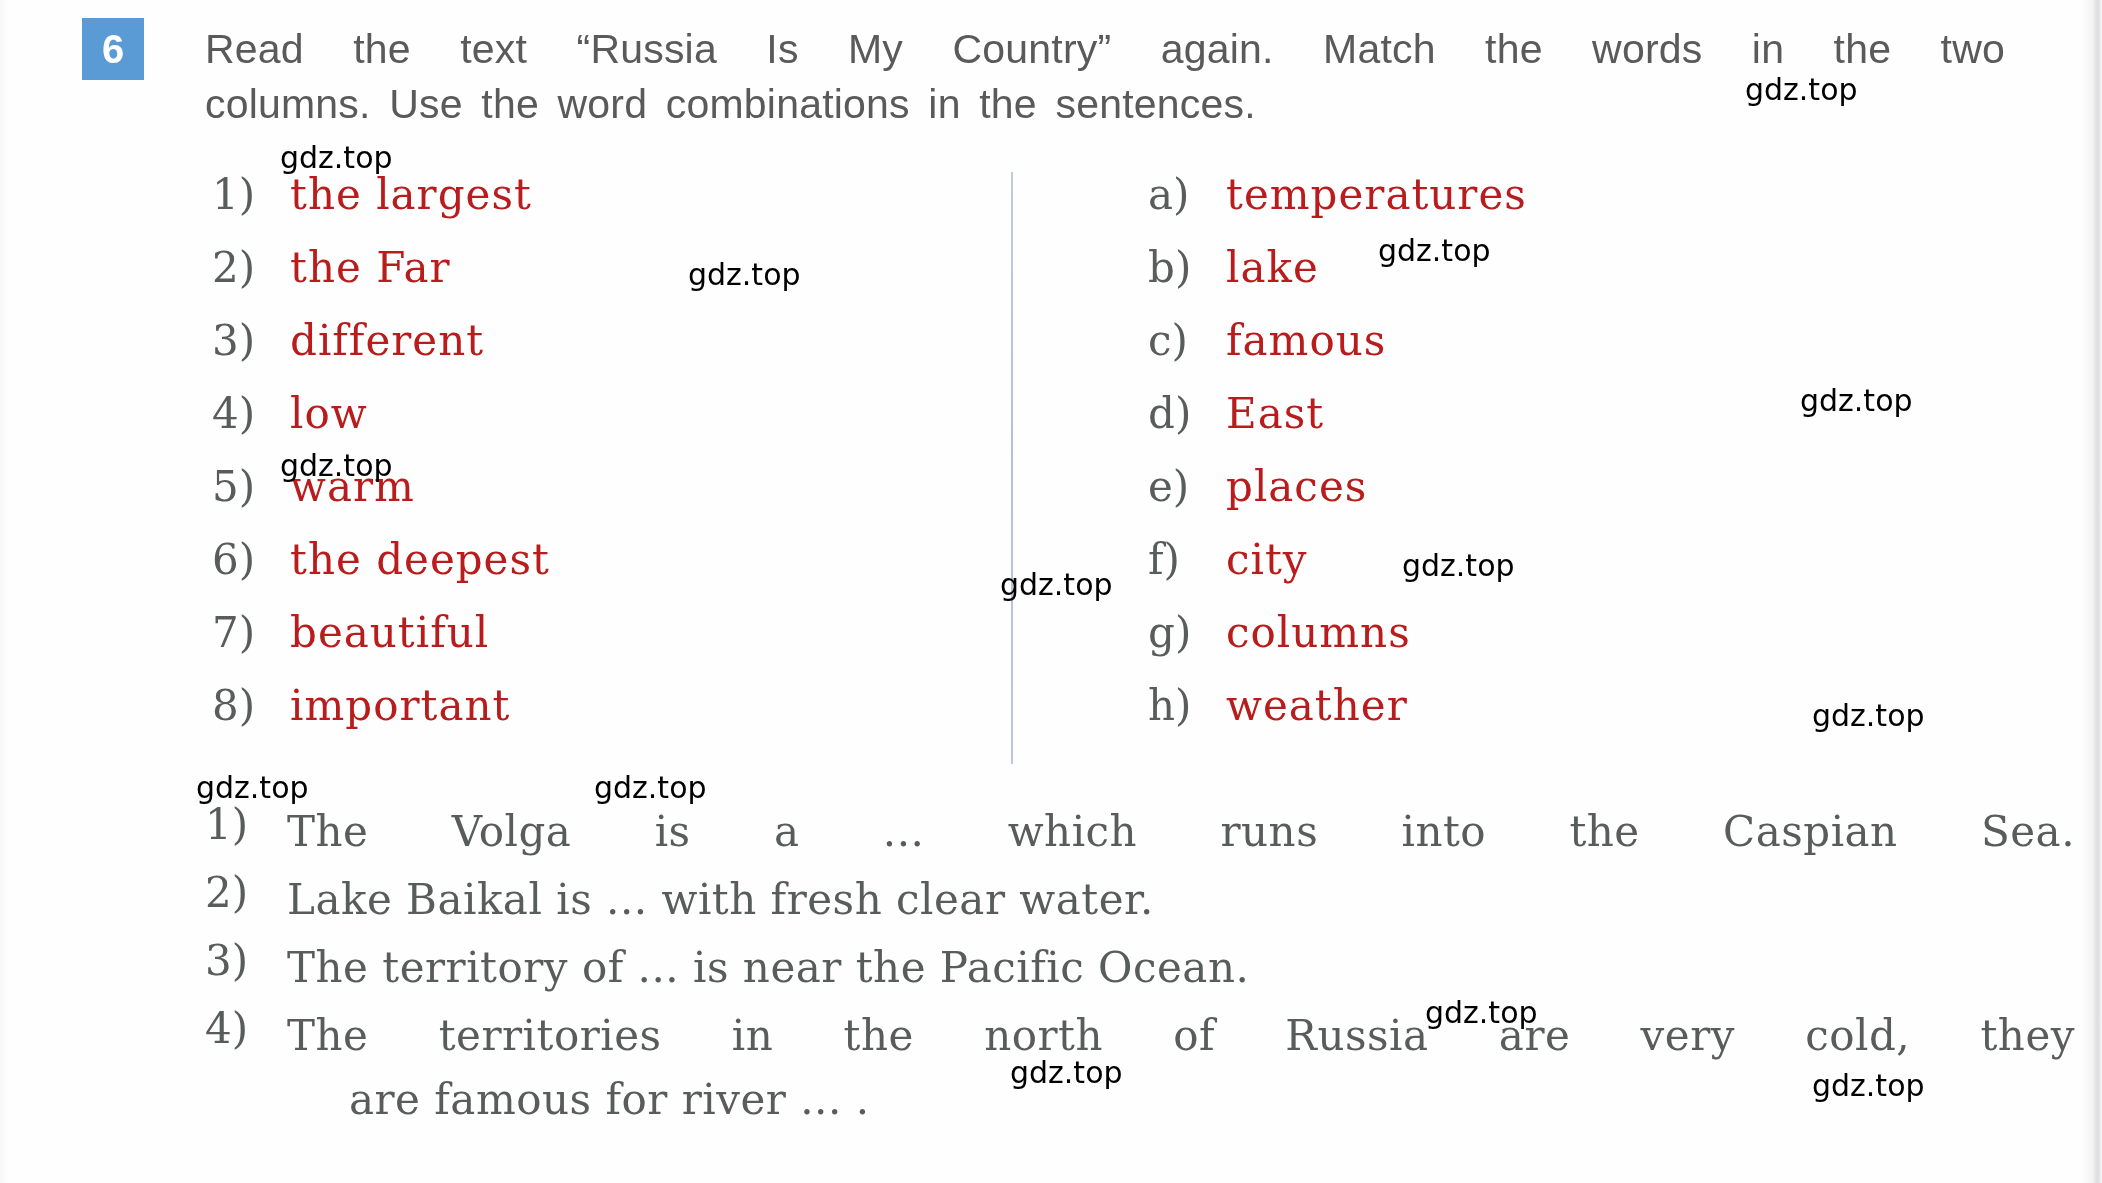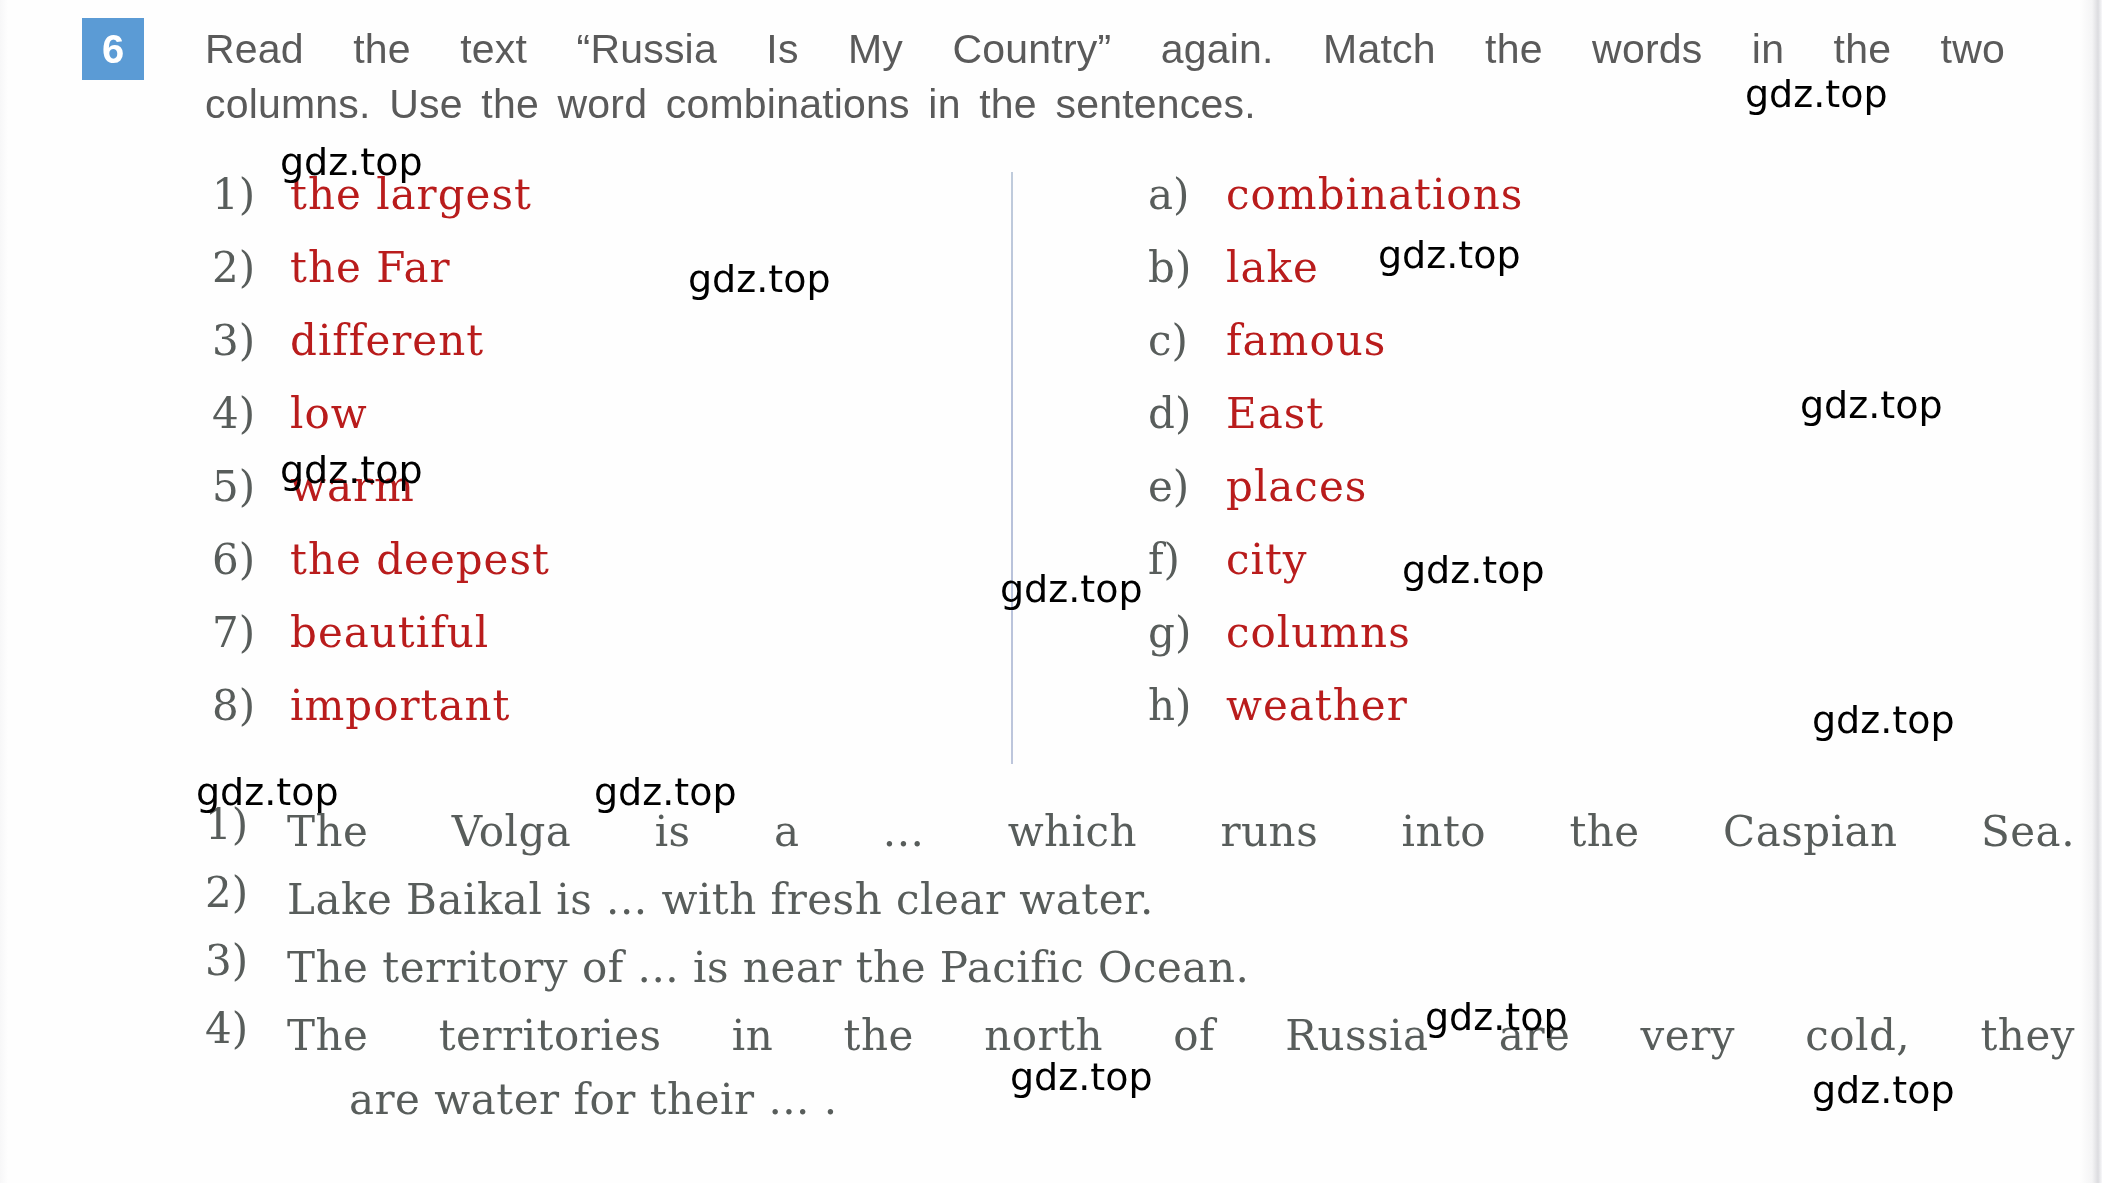--- a/index.html
+++ b/index.html
@@ -154,21 +154,21 @@
     white-space: normal;
   }
   .sentence-line.indent {
     padding-left: 62px;
   }
 
   
   .watermark {
     position: absolute;
     font-family: "DejaVu Sans", "Liberation Sans", sans-serif;
-    font-size: 38px;
+    font-size: 30px;
     color: #000000;
     white-space: nowrap;
     pointer-events: none;
   }
 </style>
 </head>
 <body>
 
 <div id="page">
 
@@ -215,21 +215,21 @@
     </div>
     <div class="match-item">
       <span class="match-marker">8)</span>
       <span class="match-text">important</span>
     </div>
   </div>
 
   <div id="match-col-right" class="match-col">
     <div class="match-item">
       <span class="match-marker">a)</span>
-      <span class="match-text">combinations</span>
+      <span class="match-text">temperatures</span>
     </div>
     <div class="match-item">
       <span class="match-marker">b)</span>
       <span class="match-text">lake</span>
     </div>
     <div class="match-item">
       <span class="match-marker">c)</span>
       <span class="match-text">famous</span>
     </div>
     <div class="match-item">
@@ -274,21 +274,21 @@
       <span class="sentence-marker">3)</span>
       <span class="sentence-body">
         <span class="sentence-line">The territory of ... is near the Pacific Ocean.</span>
       </span>
     </div>
 
     <div class="sentence-row">
       <span class="sentence-marker">4)</span>
       <span class="sentence-body">
         <span class="sentence-line justified">The territories in the north of Russia are very cold, they</span>
-        <span class="sentence-line indent">are water for their ... .</span>
+        <span class="sentence-line indent">are famous for river ... .</span>
       </span>
     </div>
 
   </div>
 
   <div id="watermark-layer">
       <span class="watermark" style="left: 1745px; top: 72px;">gdz.top</span>
       <span class="watermark" style="left: 280px; top: 140px;">gdz.top</span>
       <span class="watermark" style="left: 688px; top: 257px;">gdz.top</span>
       <span class="watermark" style="left: 1378px; top: 233px;">gdz.top</span>

